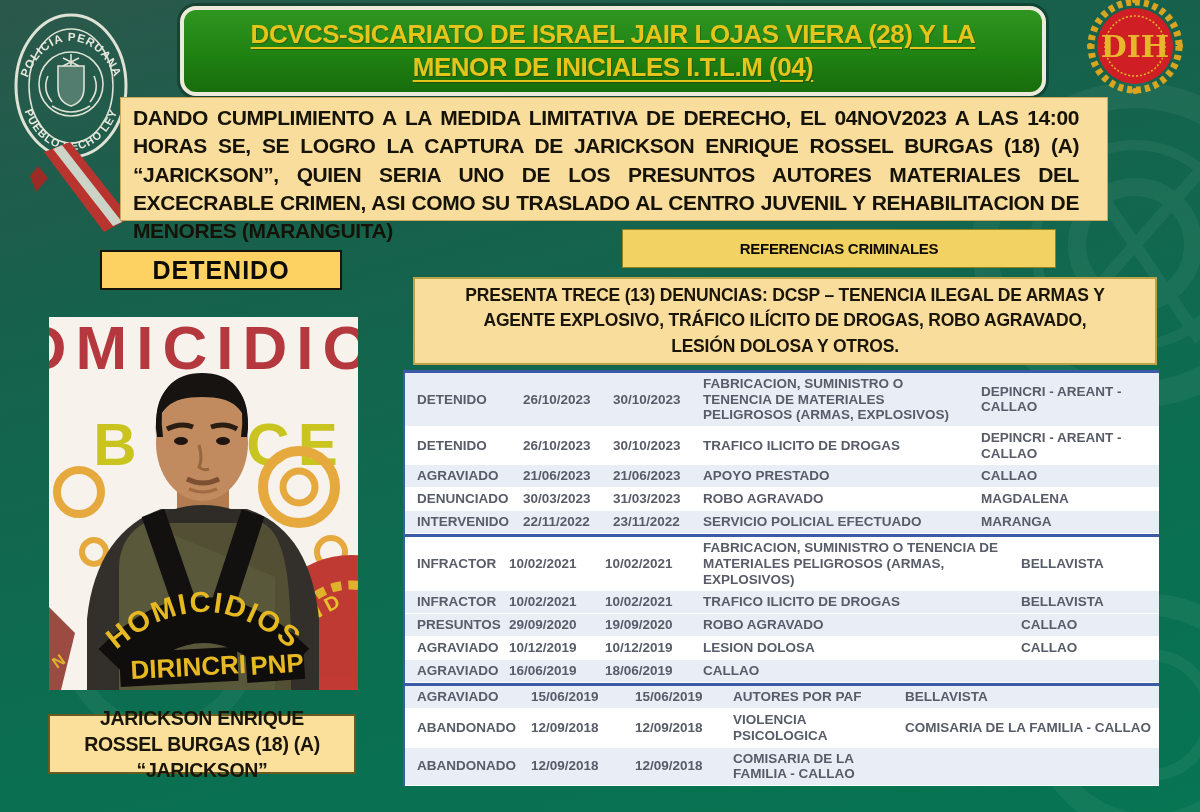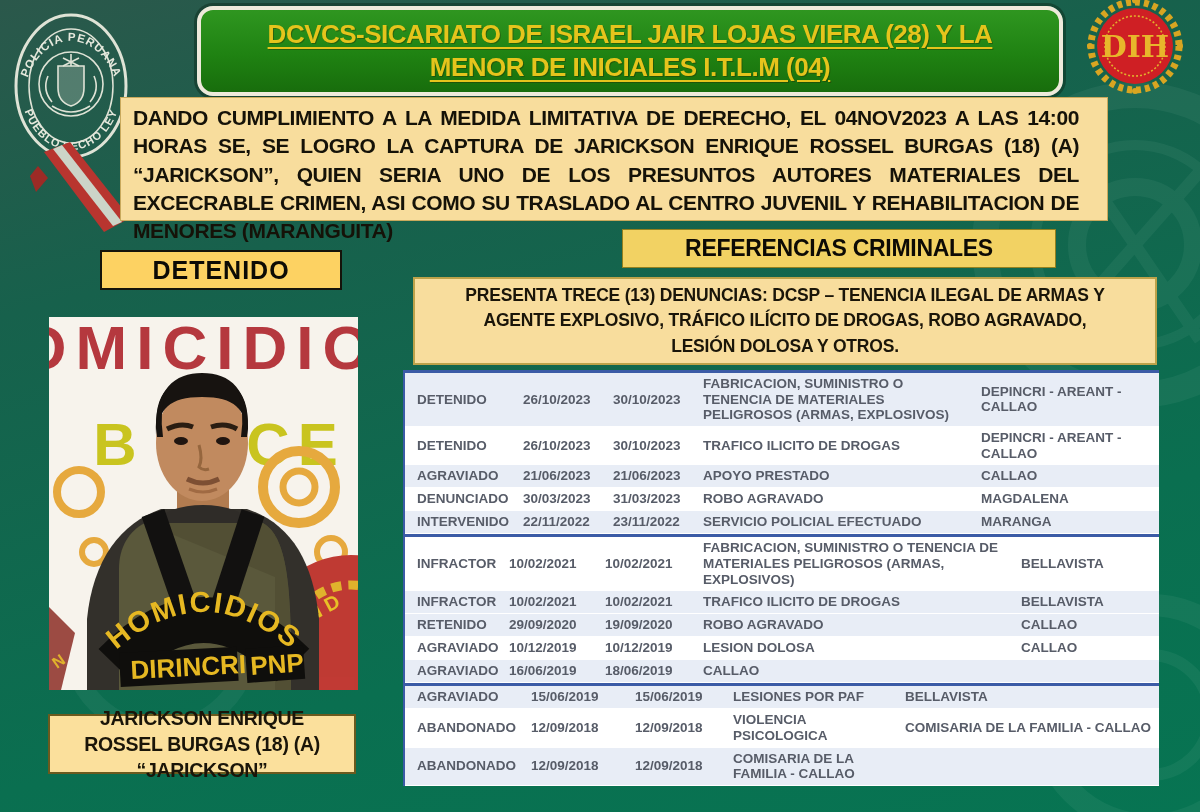--- a/index.html
+++ b/index.html
@@ -5,41 +5,41 @@
   html,body{margin:0;padding:0;}
   body{font-family:"Liberation Sans",sans-serif;}
   #poster{position:relative;width:1200px;height:812px;overflow:hidden;
     background:linear-gradient(165deg,#2b584b 0%,#17614c 28%,#0a6f50 70%,#077452 100%);}
   .abs{position:absolute;}
 
   
   #watermark{left:0;top:0;width:1200px;height:812px;pointer-events:none;}
 
   
-  .banner{left:197px;top:6px;width:858px;height:82px;
+  .banner{left:180px;top:6px;width:858px;height:82px;
     background:linear-gradient(180deg,#2f9620 0%,#1f8212 55%,#186d0c 100%);
     border:4px solid #eeeadb;border-radius:16px;box-shadow:0 0 0 3px rgba(10,40,25,.45);
     display:flex;flex-direction:column;justify-content:center;align-items:center;gap:2px;}
   .banner .tline{color:#e5c41c;font-weight:bold;font-size:26px;letter-spacing:-0.5px;
     text-decoration:underline;text-decoration-thickness:2px;text-underline-offset:4px;
     text-shadow:1px 1px 0 rgba(40,30,0,.35);white-space:nowrap;}
 
   
   .summary{left:120px;top:97px;width:988px;height:124px;background:#f8dd9d;
     border:1px solid #c9a95c;box-sizing:border-box;padding:6px 28px 6px 12px;
     font-size:21px;font-weight:bold;color:#151208;line-height:1.35;text-align:justify;
     letter-spacing:-0.4px;}
 
   
   .detenido{left:100px;top:250px;width:242px;height:40px;background:#fdd262;
     border:2px solid #15130a;box-sizing:border-box;display:flex;align-items:center;justify-content:center;
     font-size:25px;font-weight:bold;color:#0d0b05;letter-spacing:1px;}
   .reftitle{left:622px;top:229px;width:434px;height:39px;background:#f2d263;
     border:1px solid #93801f;box-sizing:border-box;display:flex;align-items:center;justify-content:center;
-    font-size:23px;font-weight:bold;color:#0d0b05;letter-spacing:-0.3px;}
+    font-size:15px;font-weight:bold;color:#0d0b05;letter-spacing:-0.3px;}
   .denuncias{left:413px;top:277px;width:744px;height:88px;background:#f8dd9d;
     border:2px solid #bda24a;box-sizing:border-box;display:flex;align-items:center;justify-content:center;
     padding:4px 42px;font-size:17.5px;font-weight:bold;color:#1a1509;text-align:center;line-height:1.45;
     letter-spacing:-0.2px;}
   .namebox{left:48px;top:714px;width:308px;height:60px;background:#fbe09c;
     border:2px solid #6b5a1e;box-sizing:border-box;display:flex;align-items:center;justify-content:center;
     font-size:19.5px;font-weight:bold;color:#1a1509;text-align:center;line-height:1.35;padding:2px 25px;
     letter-spacing:-0.3px;}
 
   
@@ -249,21 +249,21 @@
           <div class="tcell c-unit">BELLAVISTA</div>
         </div>
         <div class="trow shade">
           <div class="tcell c-status">INFRACTOR</div>
           <div class="tcell c-date_from">10/02/2021</div>
           <div class="tcell c-date_to">10/02/2021</div>
           <div class="tcell c-offense">TRAFICO ILICITO DE DROGAS</div>
           <div class="tcell c-unit">BELLAVISTA</div>
         </div>
         <div class="trow shade">
-          <div class="tcell c-status">RETENIDO</div>
+          <div class="tcell c-status">PRESUNTOS</div>
           <div class="tcell c-date_from">29/09/2020</div>
           <div class="tcell c-date_to">19/09/2020</div>
           <div class="tcell c-offense">ROBO AGRAVADO</div>
           <div class="tcell c-unit">CALLAO</div>
         </div>
         <div class="trow">
           <div class="tcell c-status">AGRAVIADO</div>
           <div class="tcell c-date_from">10/12/2019</div>
           <div class="tcell c-date_to">10/12/2019</div>
           <div class="tcell c-offense">LESION DOLOSA</div>
@@ -274,21 +274,21 @@
           <div class="tcell c-date_from">16/06/2019</div>
           <div class="tcell c-date_to">18/06/2019</div>
           <div class="tcell c-unit">CALLAO</div>
         </div>
       </div>
       <div class="seg cols-2">
         <div class="trow shade">
           <div class="tcell c-status">AGRAVIADO</div>
           <div class="tcell c-date_from">15/06/2019</div>
           <div class="tcell c-date_to">15/06/2019</div>
-          <div class="tcell c-offense">LESIONES POR PAF</div>
+          <div class="tcell c-offense">AUTORES POR PAF</div>
           <div class="tcell c-unit">BELLAVISTA</div>
         </div>
         <div class="trow">
           <div class="tcell c-status">ABANDONADO</div>
           <div class="tcell c-date_from">12/09/2018</div>
           <div class="tcell c-date_to">12/09/2018</div>
           <div class="tcell c-offense">VIOLENCIA PSICOLOGICA</div>
           <div class="tcell c-unit">COMISARIA DE LA FAMILIA - CALLAO</div>
         </div>
         <div class="trow shade">

